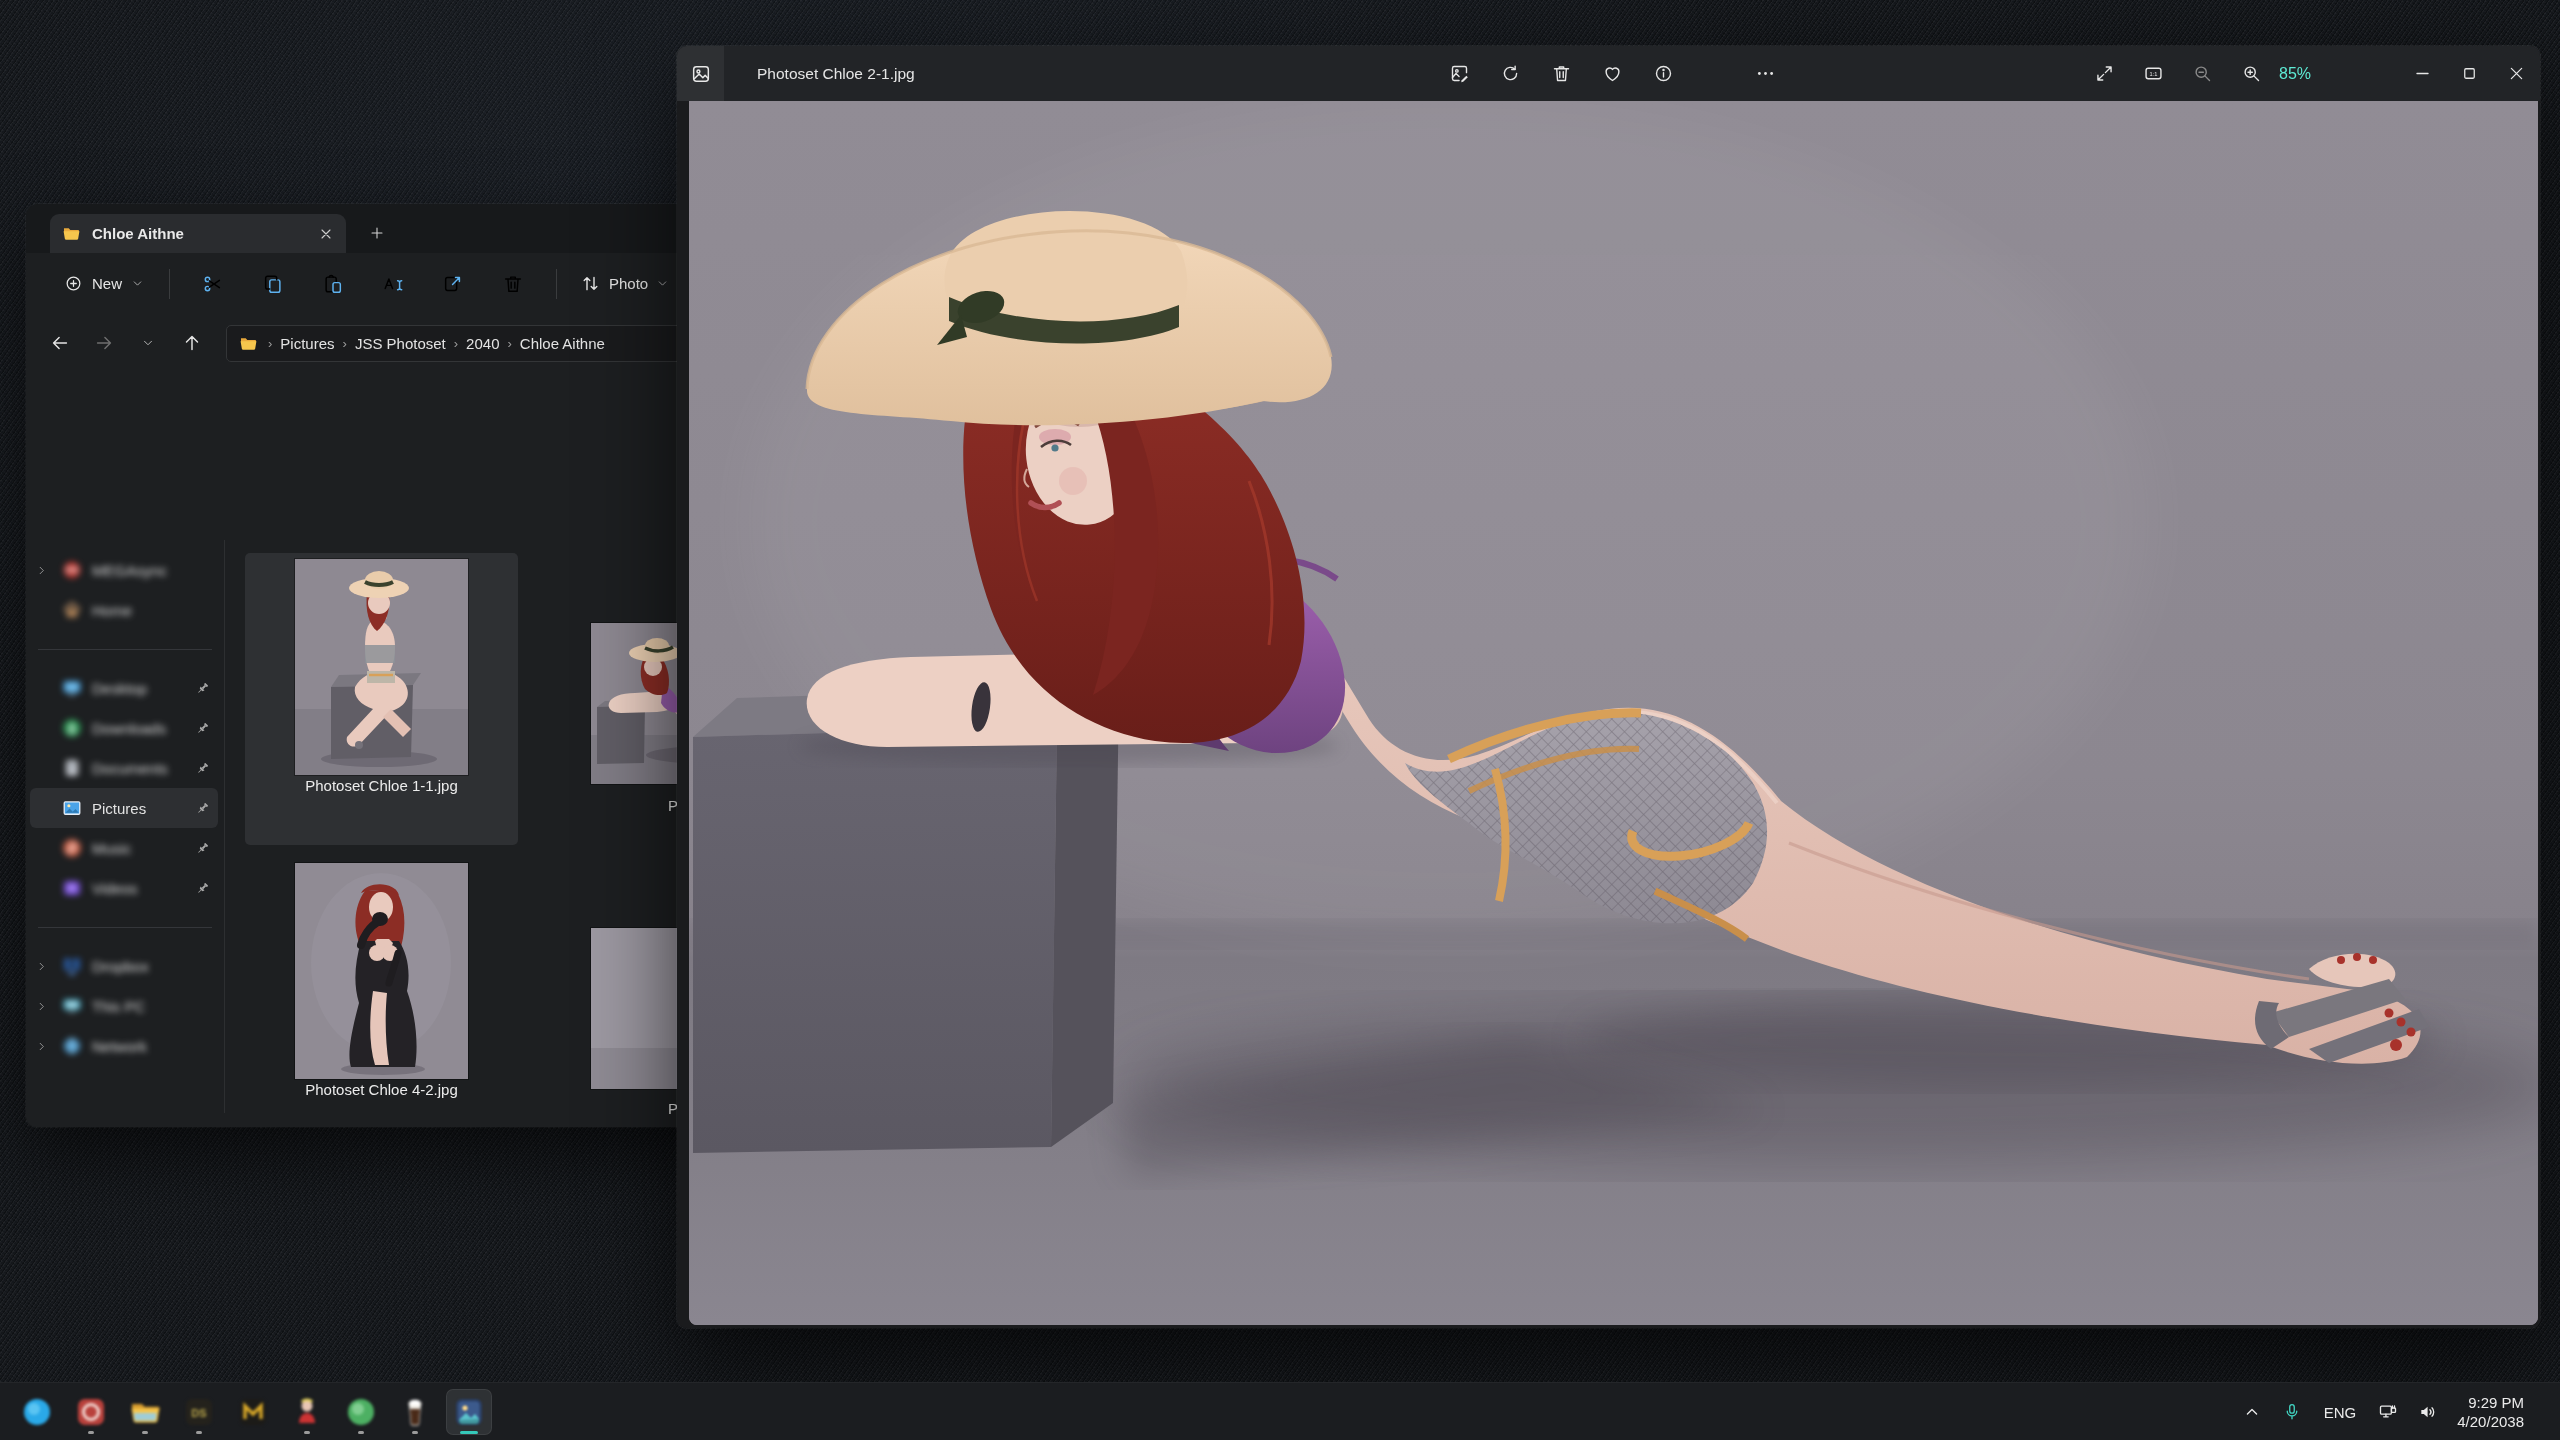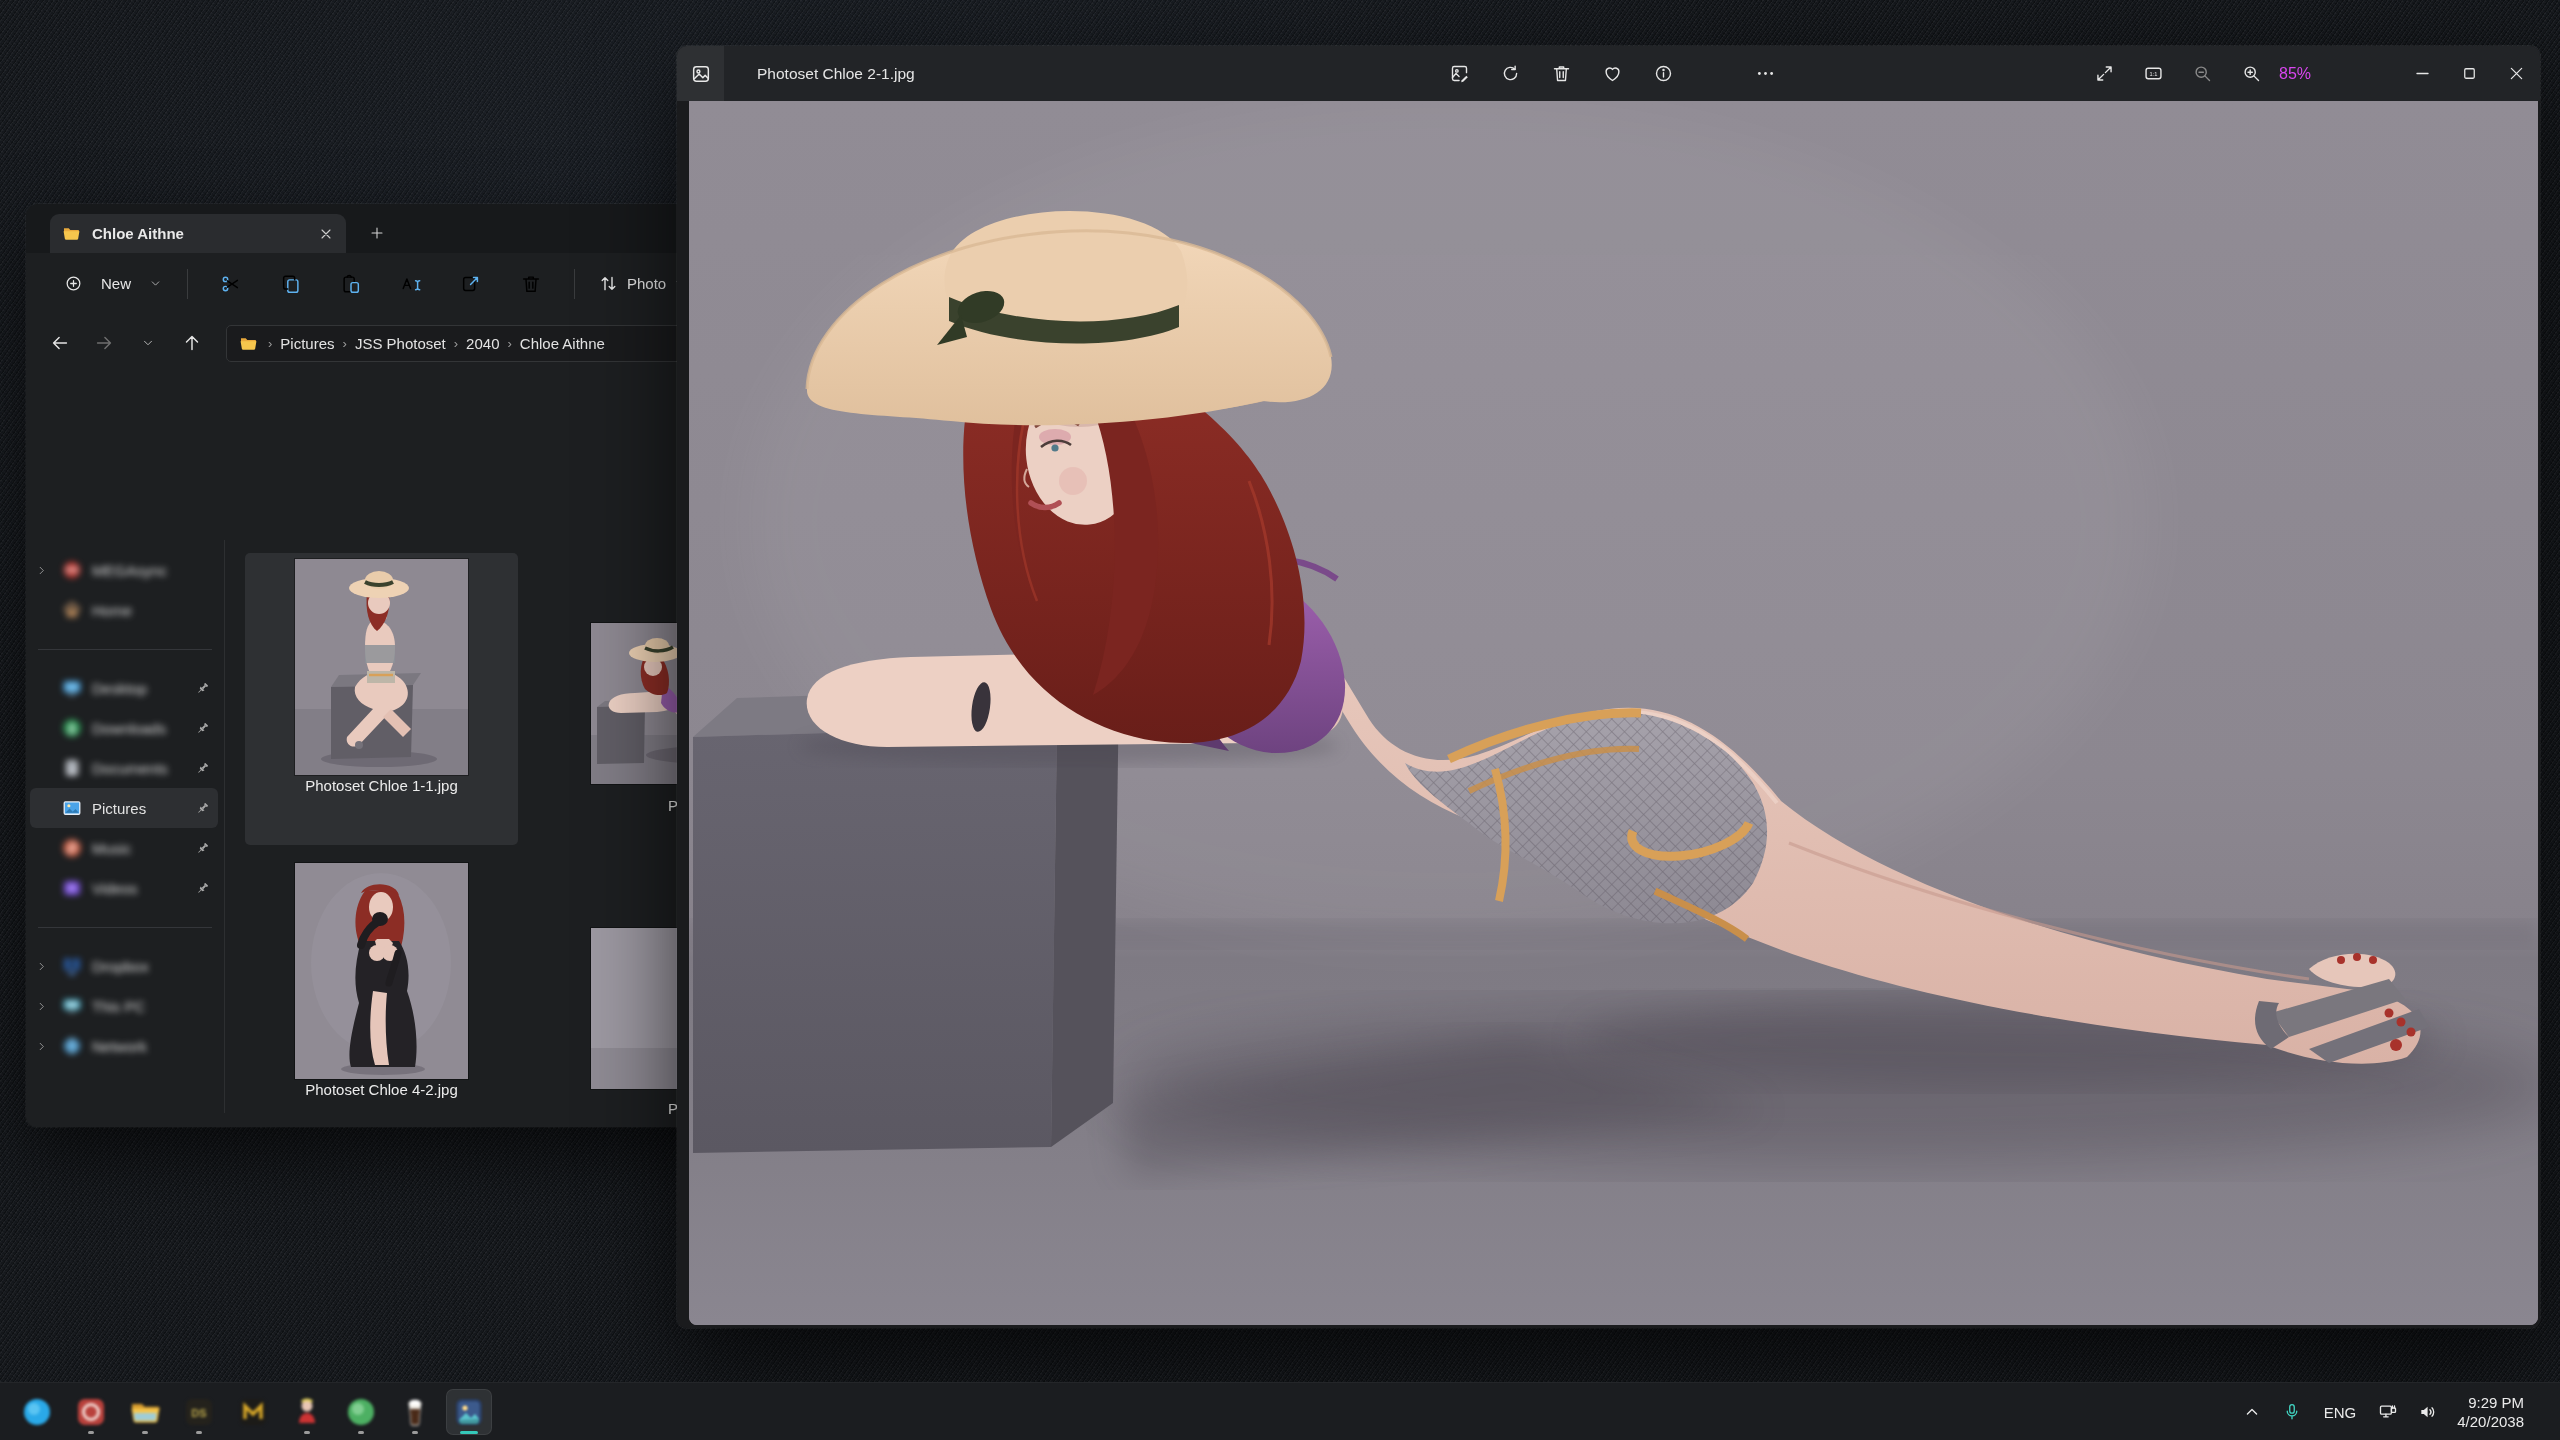--- a/index.html
+++ b/index.html
@@ -22,21 +22,21 @@
   #explorer { position:absolute; left:26px; top:204px; width:1210px; height:923px; z-index:2;
     background:#1d1f21; border-radius:12px 12px 10px 10px;
     box-shadow:0 28px 70px rgba(0,0,0,.6), 0 0 0 1px rgba(255,255,255,.05); }
   .ex-tabbar { position:absolute; left:0; top:0; right:0; height:49px; background:#17191b; border-radius:12px 12px 0 0; }
   .ex-tab { position:absolute; left:24px; top:10px; width:296px; height:39px; background:#2a2c2f;
     border-radius:9px 9px 0 0; display:flex; align-items:center; padding:0 12px; gap:11px; }
   .ex-tab-title { color:#e9e9e9; font-size:15px; font-weight:bold; flex:1; white-space:nowrap; overflow:hidden; }
   .ex-tab-close { width:16px; height:16px; color:#cfcfcf; }
   .ex-newtab { position:absolute; left:338px; top:16px; width:26px; height:26px; color:#d5d5d5; padding:5px; }
   .ex-toolbar { position:absolute; left:0; top:49px; right:0; height:61px; display:flex; align-items:center; padding-left:26px; }
-  .ex-newbtn { display:flex; align-items:center; gap:18px; color:#e6e6e6; font-size:15px; padding:8px 12px; border-radius:5px; }
+  .ex-newbtn { display:flex; align-items:center; gap:9px; color:#e6e6e6; font-size:15px; padding:8px 12px; border-radius:5px; }
   .ex-newbtn .icon { width:19px; height:19px; }
   .tb-sep { width:1px; height:30px; background:#3a3c3e; margin:0 13px; }
   .tbtn { width:44px; height:40px; margin:0 8px; display:flex; align-items:center; justify-content:center; border-radius:5px; }
   .tbtn .icon, .nbtn .icon { width:22px; height:22px; }
   .ex-sortbtn { display:flex; align-items:center; gap:8px; color:#e6e6e6; font-size:15px; padding:8px 10px; border-radius:5px; }
   .ex-sortbtn .icon { width:21px; height:21px; }
   .chev-s { width:13px !important; height:13px !important; color:#bdbdbd; }
   .ex-navbar { position:absolute; left:0; top:110px; right:0; height:58px; display:flex; align-items:center; padding-left:14px; gap:4px; }
   .nbtn { width:40px; height:40px; display:flex; align-items:center; justify-content:center; border-radius:5px; color:#e4e4e4; }
   .nbtn.dim { color:#6f6f6f; }
@@ -79,21 +79,21 @@
   .pv-titlebar { position:absolute; left:0; top:0; right:0; height:55px; background:#222427; border-radius:10px 10px 0 0; }
   .pv-apptab { position:absolute; left:0; top:0; width:47px; height:55px; background:#2e3033; border-radius:10px 0 0 0;
     display:flex; align-items:center; justify-content:center; color:#e8e8e8; }
   .pv-apptab .icon { width:22px; height:22px; }
   .pv-title { position:absolute; left:80px; top:0; height:55px; display:flex; align-items:center; color:#e5e5e5; font-size:15.5px; }
   .pv-center { position:absolute; left:762px; top:0; height:55px; display:flex; align-items:center; gap:11px; }
   .pbtn { width:40px; height:40px; display:flex; align-items:center; justify-content:center; border-radius:5px; color:#e6e6e6; }
   .pbtn .icon { width:21px; height:21px; }
   .pbtn.disabled { color:#8a8a8a; }
   .pv-right { position:absolute; right:0; top:0; height:55px; display:flex; align-items:center; }
-  .pv-zoom { color:#d946ef; font-size:16px; margin:0 10px 0 8px; min-width:44px; }
+  .pv-zoom { color:#5eead4; font-size:16px; margin:0 10px 0 8px; min-width:44px; }
   .pv-winspacer { width:66px; }
   .wbtn { width:47px; height:55px; display:flex; align-items:center; justify-content:center; color:#e6e6e6; }
   .wbtn .icon { width:19px; height:19px; }
   .pv-photo { position:absolute; left:12px; top:55px; width:1849px; height:1224px; overflow:hidden;
     border-radius:0 0 8px 8px; background:#8d8892; }
   .pv-photo svg { width:100%; height:100%; display:block; }
 
   
   #taskbar { position:absolute; left:0; top:1382px; width:2560px; height:58px; background:#1b1d20;
     border-top:1px solid rgba(255,255,255,.045); z-index:5; }

